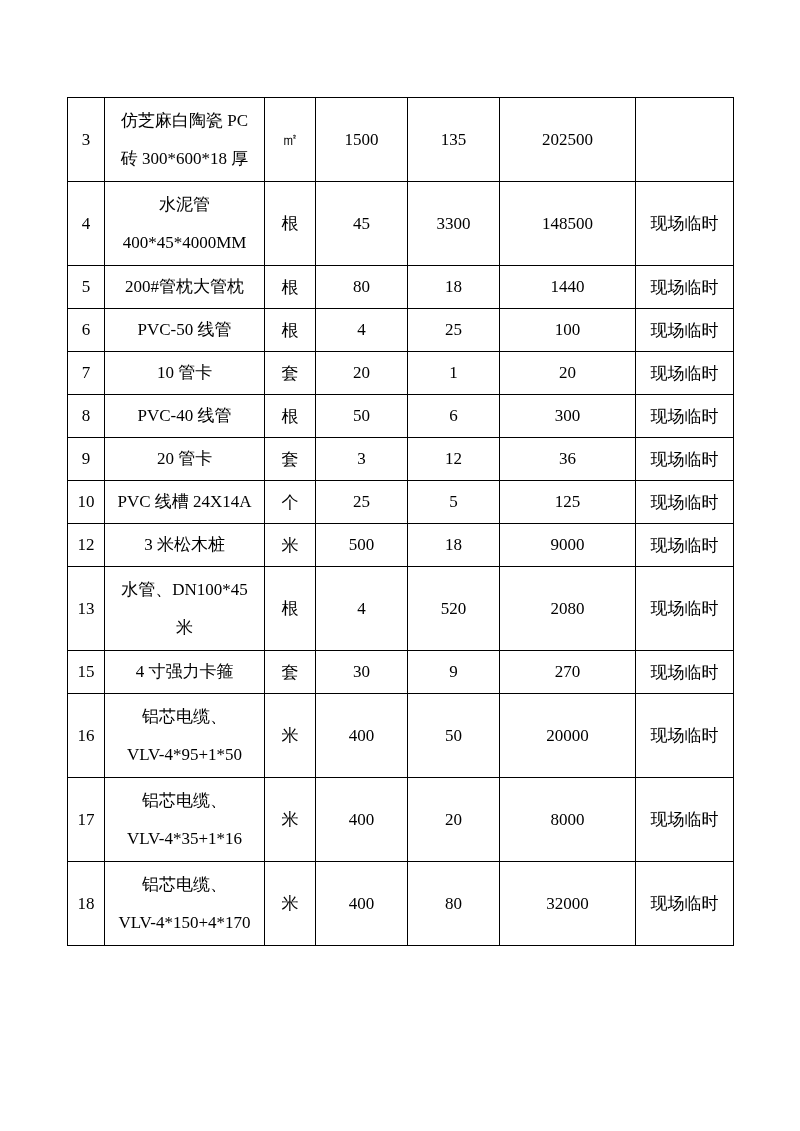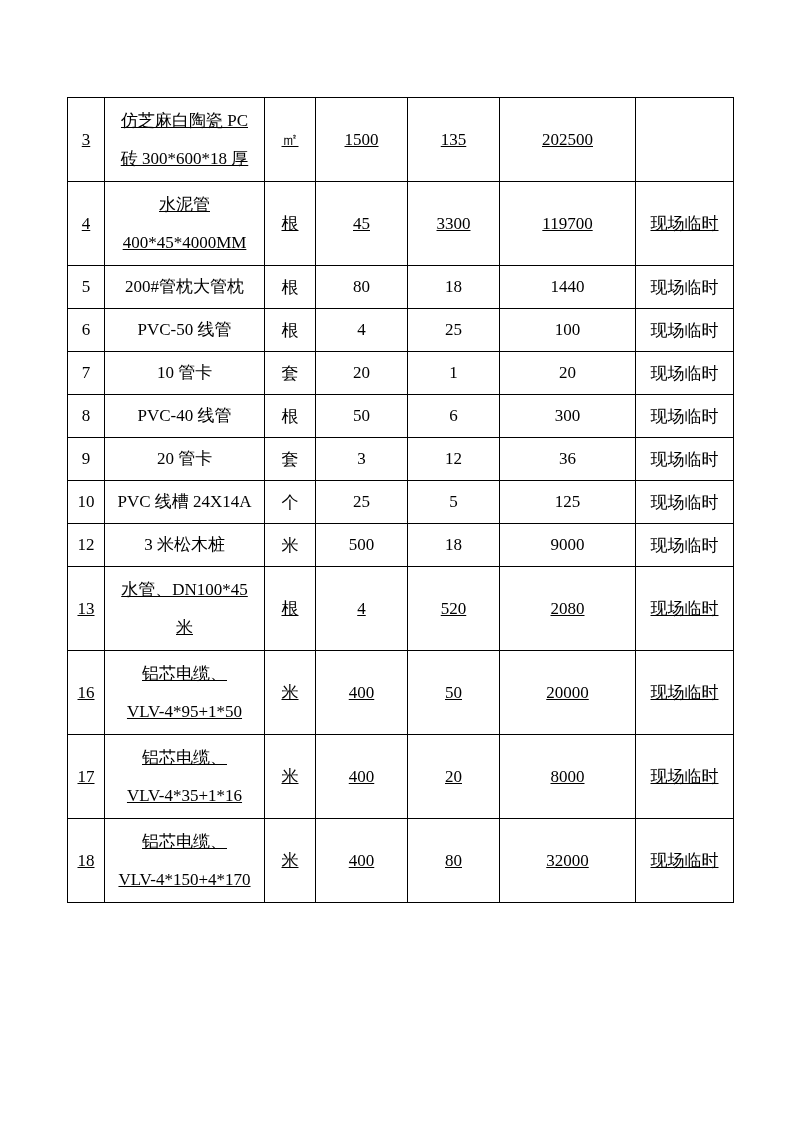--- a/index.html
+++ b/index.html
@@ -30,21 +30,21 @@
   table.materials td {
     border: 1px solid #000000;
     text-align: center;
     vertical-align: middle;
     font-size: 17px;
     padding: 0 2px;
     overflow: hidden;
     white-space: nowrap;
   }
   tr.row-single td { height: 43px; }
-  tr.row-tall td { height: 84px; text-decoration: underline; }
+  tr.row-tall td { height: 84px; }
   .name-line { line-height: 1.45; }
   tr.row-tall .name-line { line-height: 38px; }
   col.c-seq   { width: 37px; }
   col.c-name  { width: 160px; }
   col.c-unit  { width: 51px; }
   col.c-qty   { width: 92px; }
   col.c-price { width: 92px; }
   col.c-total { width: 136px; }
   col.c-note  { width: 98px; }
 </style>
@@ -77,21 +77,21 @@
   </tr>
         <tr class="row-tall">
     <td>4</td>
     <td>
             <div class="name-line">水泥管</div>
             <div class="name-line">400*45*4000MM</div>
           </td>
     <td>根</td>
     <td>45</td>
     <td>3300</td>
-    <td>119700</td>
+    <td>148500</td>
     <td>现场临时</td>
   </tr>
         <tr class="row-single">
     <td>5</td>
     <td>
             <div class="name-line">200#管枕大管枕</div>
           </td>
     <td>根</td>
     <td>80</td>
     <td>18</td>
@@ -167,20 +167,31 @@
         <tr class="row-tall">
     <td>13</td>
     <td>
             <div class="name-line">水管、DN100*45</div>
             <div class="name-line">米</div>
           </td>
     <td>根</td>
     <td>4</td>
     <td>520</td>
     <td>2080</td>
+    <td>现场临时</td>
+  </tr>
+        <tr class="row-single">
+    <td>15</td>
+    <td>
+            <div class="name-line">4 寸强力卡箍</div>
+          </td>
+    <td>套</td>
+    <td>30</td>
+    <td>9</td>
+    <td>270</td>
     <td>现场临时</td>
   </tr>
         <tr class="row-tall">
     <td>16</td>
     <td>
             <div class="name-line">铝芯电缆、</div>
             <div class="name-line">VLV-4*95+1*50</div>
           </td>
     <td>米</td>
     <td>400</td>

